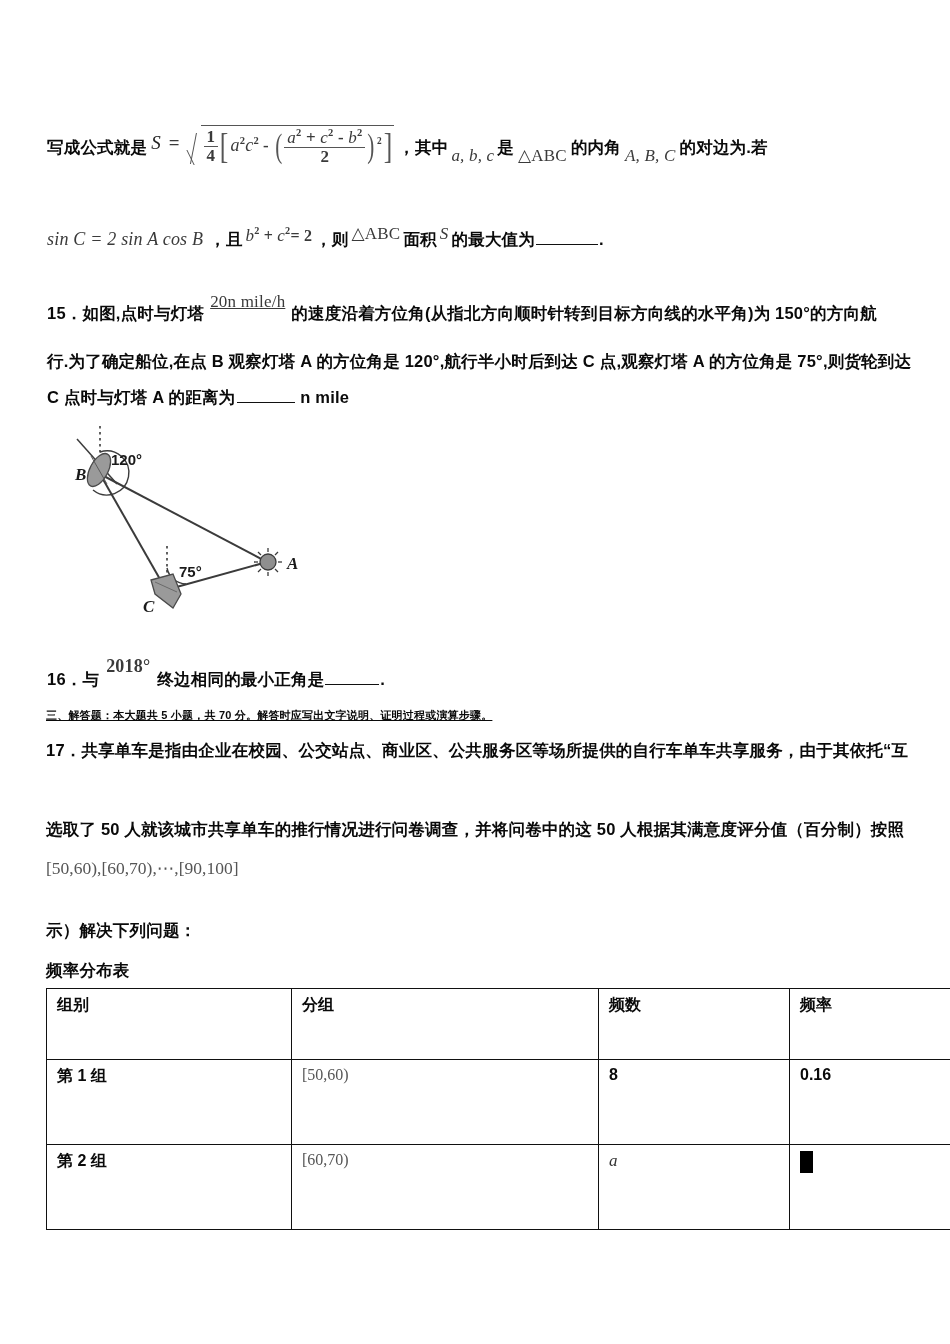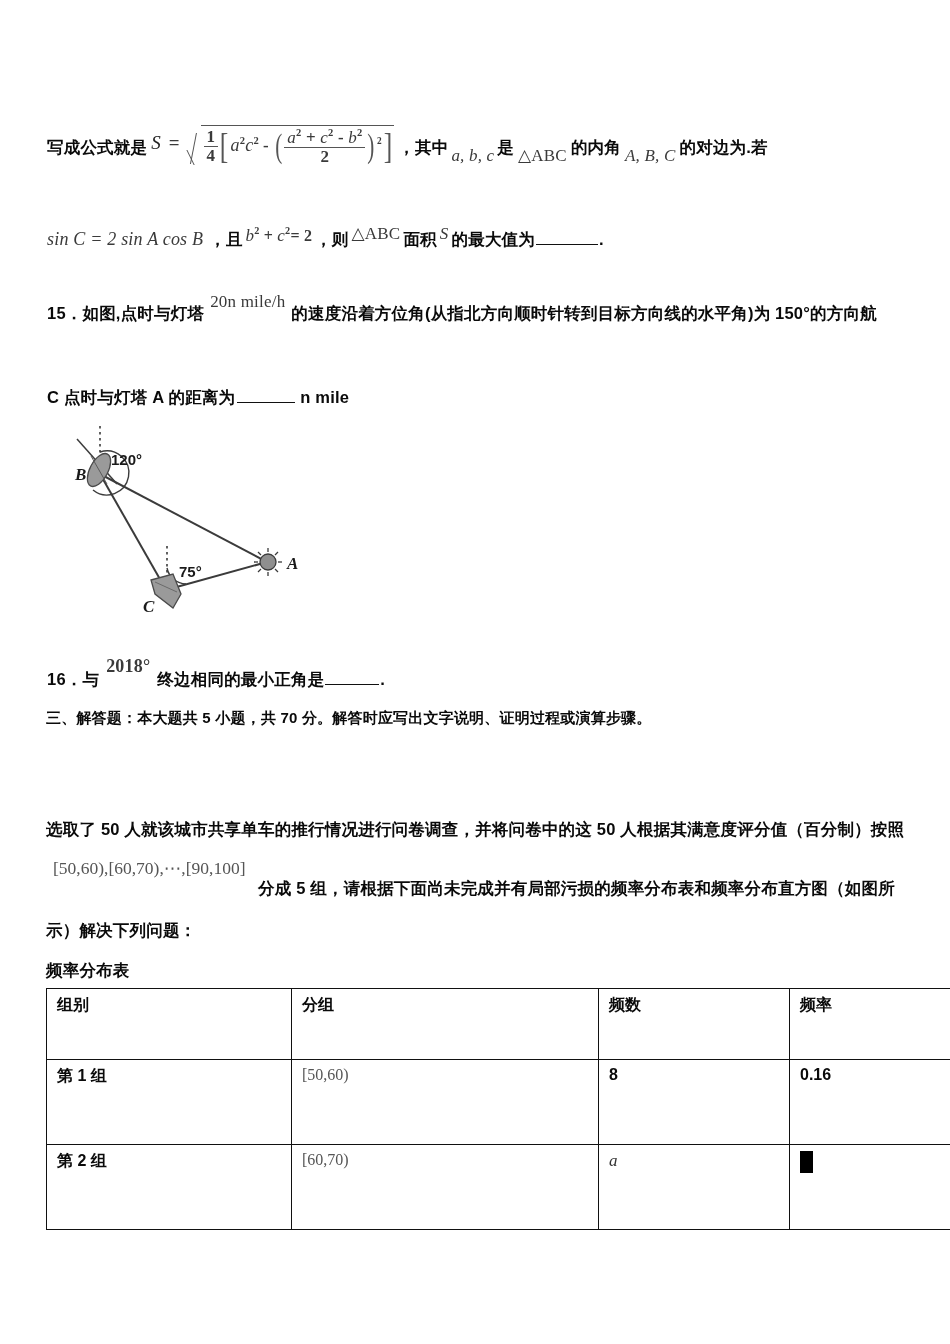--- a/index.html
+++ b/index.html
@@ -194,23 +194,26 @@
     </span><span>，其中</span><span class="math" style="font-size:17px; margin:0 3px; position:relative; top:8px;">a, b, c</span><span>是</span><span class="math" style="font-size:17px; margin:0 4px; position:relative; top:8px; font-style:normal;">△ABC</span><span>的内角</span><span class="math" style="font-size:17px; margin:0 4px; position:relative; top:8px;">A, B, C</span><span>的对边为.若</span>
   </div>
 
   <div class="row cn" style="left:47px; top:230px;">
     <span class="math" style="font-size:18px; font-style:italic;">sin C = 2 sin A cos B</span><span style="margin-left:6px;">，且</span><span style="display:inline-block; margin:0 3px; position:relative; top:-5px;">
         <span class="math" style="font-size:17px;">b</span><sup class="exn num">2</sup><span class="num" style="font-size:16px;"> + </span><span class="math" style="font-size:17px;">c</span><sup class="exn num">2</sup><span class="num" style="font-size:16px;">= 2</span>
       </span><span>，则</span><span class="math" style="font-size:17px; margin:0 3px; position:relative; top:-6px; font-style:normal;">△ABC</span><span>面积</span><span class="math" style="font-size:17px; margin:0 3px; position:relative; top:-6px;">S</span><span>的最大值为</span><span class="blank" style="width:62px; height:14px; margin:0 1px;"></span><span>.</span>
   </div>
 
   <div class="row cn" style="left:47px; top:305px;">
-    <span>15．</span><span>如图,点时与灯塔</span><span class="num" style="font-size:17px; margin:0 6px; position:relative; top:-12px; font-style:normal;"><span class="math" style="font-style:normal;">20n mile/h</span></span><span>的速度沿着方位角(从指北方向顺时针转到目标方向线的水平角)为 150°的方向航</span>
-  </div>
-
+    <span>15．</span><span>如图,点时与灯塔</span><span class="num" style="font-size:17px; margin:0 6px; position:relative; top:-12px; font-style:normal;"><span class="math" style="font-style:normal;text-decoration:underline;">20n mile/h</span></span><span>的速度沿着方位角(从指北方向顺时针转到目标方向线的水平角)为 150°的方向航</span>
+  </div>
+
+  <div class="row cn" style="left:47px; top:353px;">
+    <span>行.为了确定船位,在点 B 观察灯塔 A 的方位角是 120°,航行半小时后到达 C 点,观察灯塔 A 的方位角是 75°,则货轮到达</span>
+  </div>
 
   <div class="row cn" style="left:47px; top:388px;">
     <span>C 点时与灯塔 A 的距离为</span><span class="blank" style="width:58px; height:14px; margin:0 2px;"></span><span style="margin-left:3px;text-align:right;">n mile</span>
   </div>
 
   <div class="watermark" style="left:218px; top:408px;">&nbsp;&nbsp;&nbsp;&nbsp;&nbsp;</div>
 
   <div class="figure" style="left:55px; top:412px; width:320px; height:215px;">
     <svg width="320" height="215" viewBox="0 0 320 215">
 
@@ -259,32 +262,32 @@
       <text x="232" y="157" font-family="Liberation Serif, serif" font-style="italic" font-weight="bold" font-size="17" fill="#1a1a1a">A</text>
       <text x="56" y="53" font-family="Liberation Sans, sans-serif" font-weight="bold" font-size="15" fill="#1a1a1a">120°</text>
       <text x="124" y="165" font-family="Liberation Sans, sans-serif" font-weight="bold" font-size="15" fill="#1a1a1a">75°</text>
     </svg>
   </div>
 
   <div class="row cn" style="left:47px; top:670px;">
     <span>16．</span><span>与</span><span class="num" style="font-size:18px; margin:0 7px; position:relative; top:-13px;">2018°</span><span>终边相同的最小正角是</span><span class="blank" style="width:54px; height:14px; margin:0 1px;"></span><span>.</span>
   </div>
 
-  <div class="row cn" style="left:46px; top:710px; font-size:15px;">
+  <div class="row cn" style="left:46px; top:710px; font-size:11px;text-decoration:underline;">
     <span>三、解答题：本大题共 5 小题，共 70 分。解答时应写出文字说明、证明过程或演算步骤。</span>
   </div>
 
+  <div class="row cn" style="left:46px; top:742px;">
+    <span>17．</span><span>共享单车是指由企业在校园、公交站点、商业区、公共服务区等场所提供的自行车单车共享服务，由于其依托“互</span>
+  </div>
   <div class="row cn" style="left:46px; top:821px;">
     <span>选取了 50 人就该城市共享单车的推行情况进行问卷调查，并将问卷中的这 50 人根据其满意度评分值（百分制）按照</span>
   </div>
   <div class="row" style="left:46px; top:858px;">
-    <span class="num" style="font-size:17.5px; color:#555;margin-left:7px;">[50,60),[60,70),⋯,[90,100]</span>
-  </div>
-  <div class="row cn" style="left:258px; top:880px;">
-    <span>分成 5 组，请根据下面尚未完成并有局部污损的频率分布表和频率分布直方图（如图所</span>
+    <span class="num" style="font-size:17.5px; color:#555;">[50,60),[60,70),⋯,[90,100]</span>
   </div>
   <div class="row cn" style="left:46px; top:922px;">
     <span>示）解决下列问题：</span>
   </div>
   <div class="row cn" style="left:46px; top:962px;">
     <span>频率分布表</span>
   </div>
 
   <table class="freq" style="left:46px; top:988px; width:854px;">
     <tbody>

